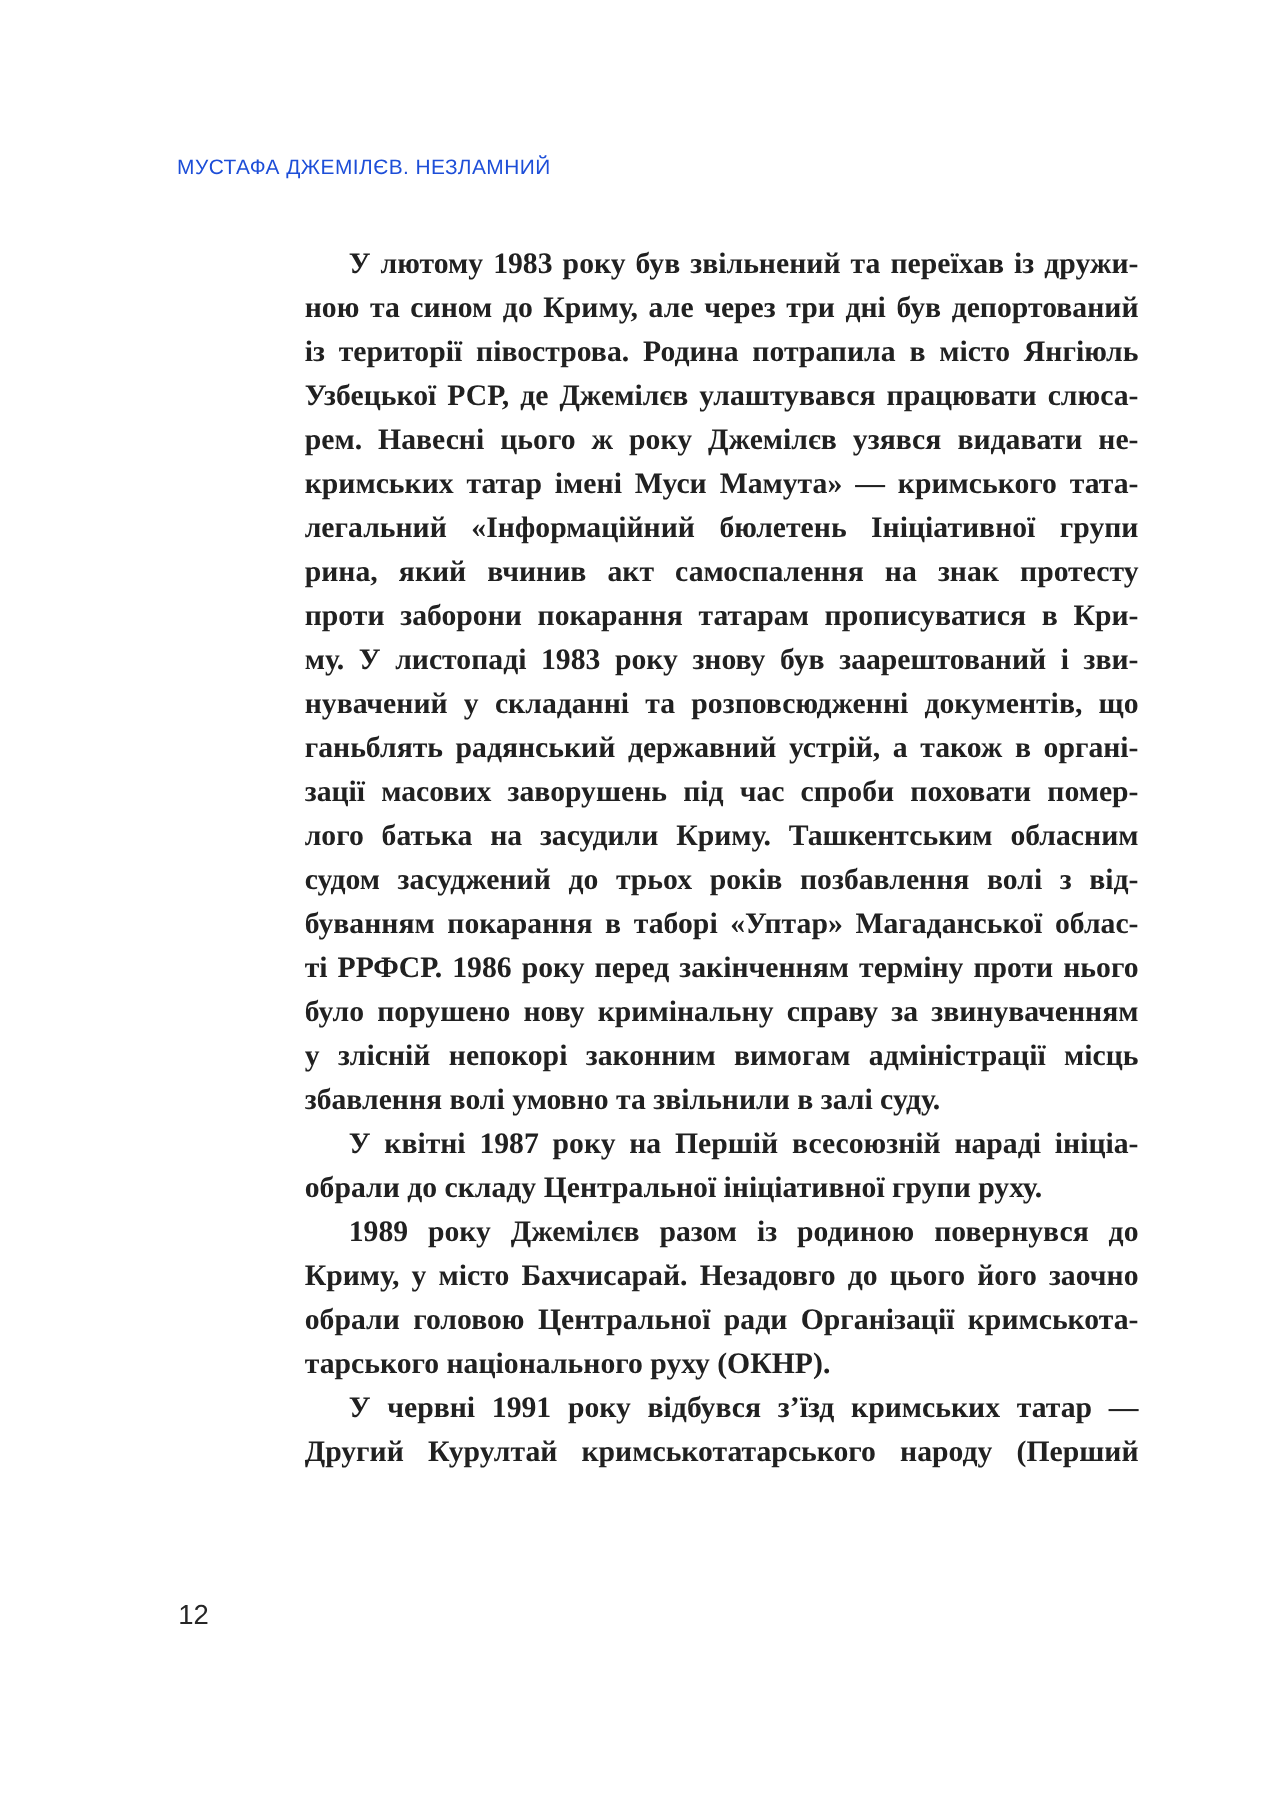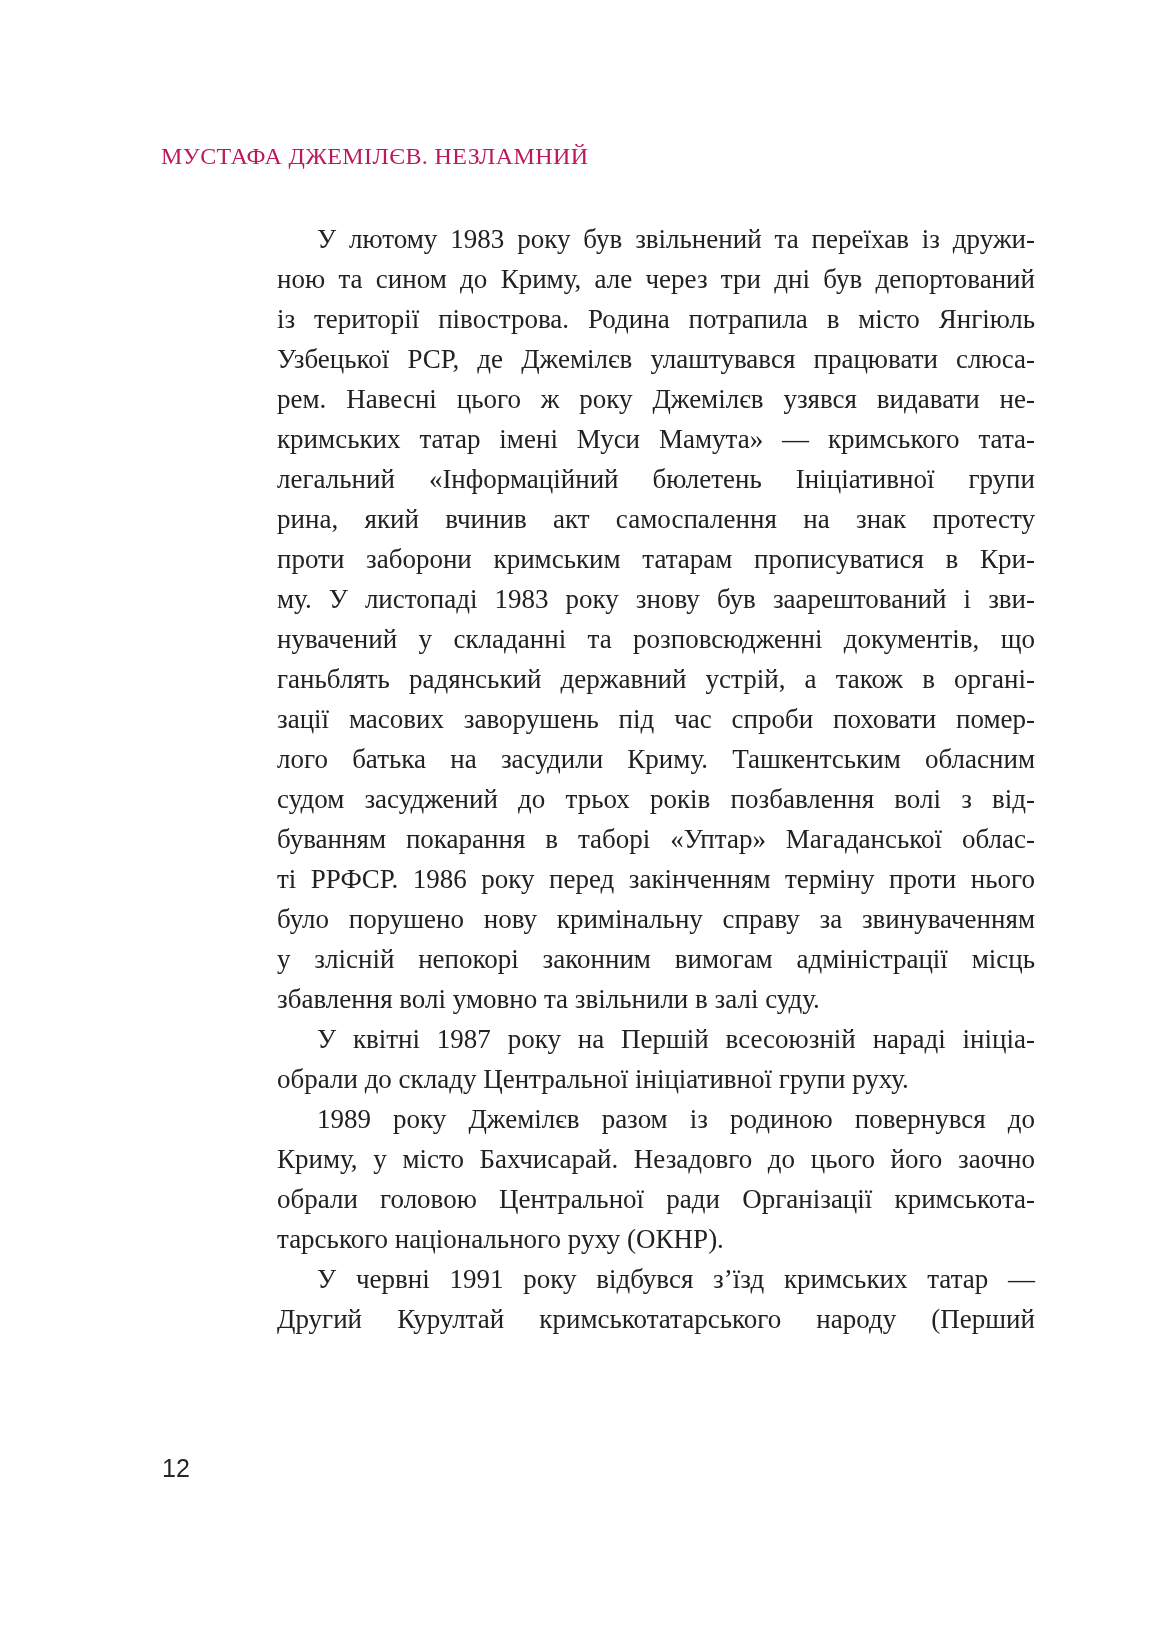--- a/index.html
+++ b/index.html
@@ -9,38 +9,39 @@
     width: 1166px;
     height: 1630px;
     background: #ffffff;
     overflow: hidden;
     font-family: "Liberation Serif", serif;
   }
   .running-header {
     position: absolute;
     left: 161px;
     top: 142px;
-    font-family: Liberation Serif, serif;
-    font-size: 24px;
+    font-family: Liberation Sans, sans-serif;
+    font-size: 19px;
     line-height: 1.2;
     letter-spacing: 0.4px;
-    color: #be185d;
+    color: #1d4ed8;
   }
   .body-text {
     position: absolute;
     left: 277px;
     top: 219px;
     width: 758px;
     font-size: 27px;
     line-height: 40px;
     color: #212121;
   }
   .line {
     text-align: justify;
     text-align-last: justify;
+    font-weight: bold;
   }
   .line.first { text-indent: 40px; }
   .line.final { text-align-last: left; }
   .page-number {
     position: absolute;
     left: 162px;
     top: 1454px;
     font-family: "Liberation Sans", sans-serif;
     font-weight: normal;
     font-size: 25px;
@@ -55,21 +56,21 @@
 
   <div class="body-text">
       <div class="line first">У лютому 1983 року був звільнений та переїхав із дружи-</div>
       <div class="line">ною та сином до Криму, але через три дні був депортований</div>
       <div class="line">із території півострова. Родина потрапила в місто Янгіюль</div>
       <div class="line">Узбецької РСР, де Джемілєв улаштувався працювати слюса-</div>
       <div class="line">рем. Навесні цього ж року Джемілєв узявся видавати не-</div>
       <div class="line">кримських татар імені Муси Мамута» — кримського тата-</div>
       <div class="line">легальний «Інформаційний бюлетень Ініціативної групи</div>
       <div class="line">рина, який вчинив акт самоспалення на знак протесту</div>
-      <div class="line">проти заборони кримським татарам прописуватися в Кри-</div>
+      <div class="line">проти заборони покарання татарам прописуватися в Кри-</div>
       <div class="line">му. У листопаді 1983 року знову був заарештований і зви-</div>
       <div class="line">нувачений у складанні та розповсюдженні документів, що</div>
       <div class="line">ганьблять радянський державний устрій, а також в органі-</div>
       <div class="line">зації масових заворушень під час спроби поховати помер-</div>
       <div class="line">лого батька на засудили Криму. Ташкентським обласним</div>
       <div class="line">судом засуджений до трьох років позбавлення волі з від-</div>
       <div class="line">буванням покарання в таборі «Уптар» Магаданської облас-</div>
       <div class="line">ті РРФСР. 1986 року перед закінченням терміну проти нього</div>
       <div class="line">було порушено нову кримінальну справу за звинуваченням</div>
       <div class="line">у злісній непокорі законним вимогам адміністрації місць</div>

